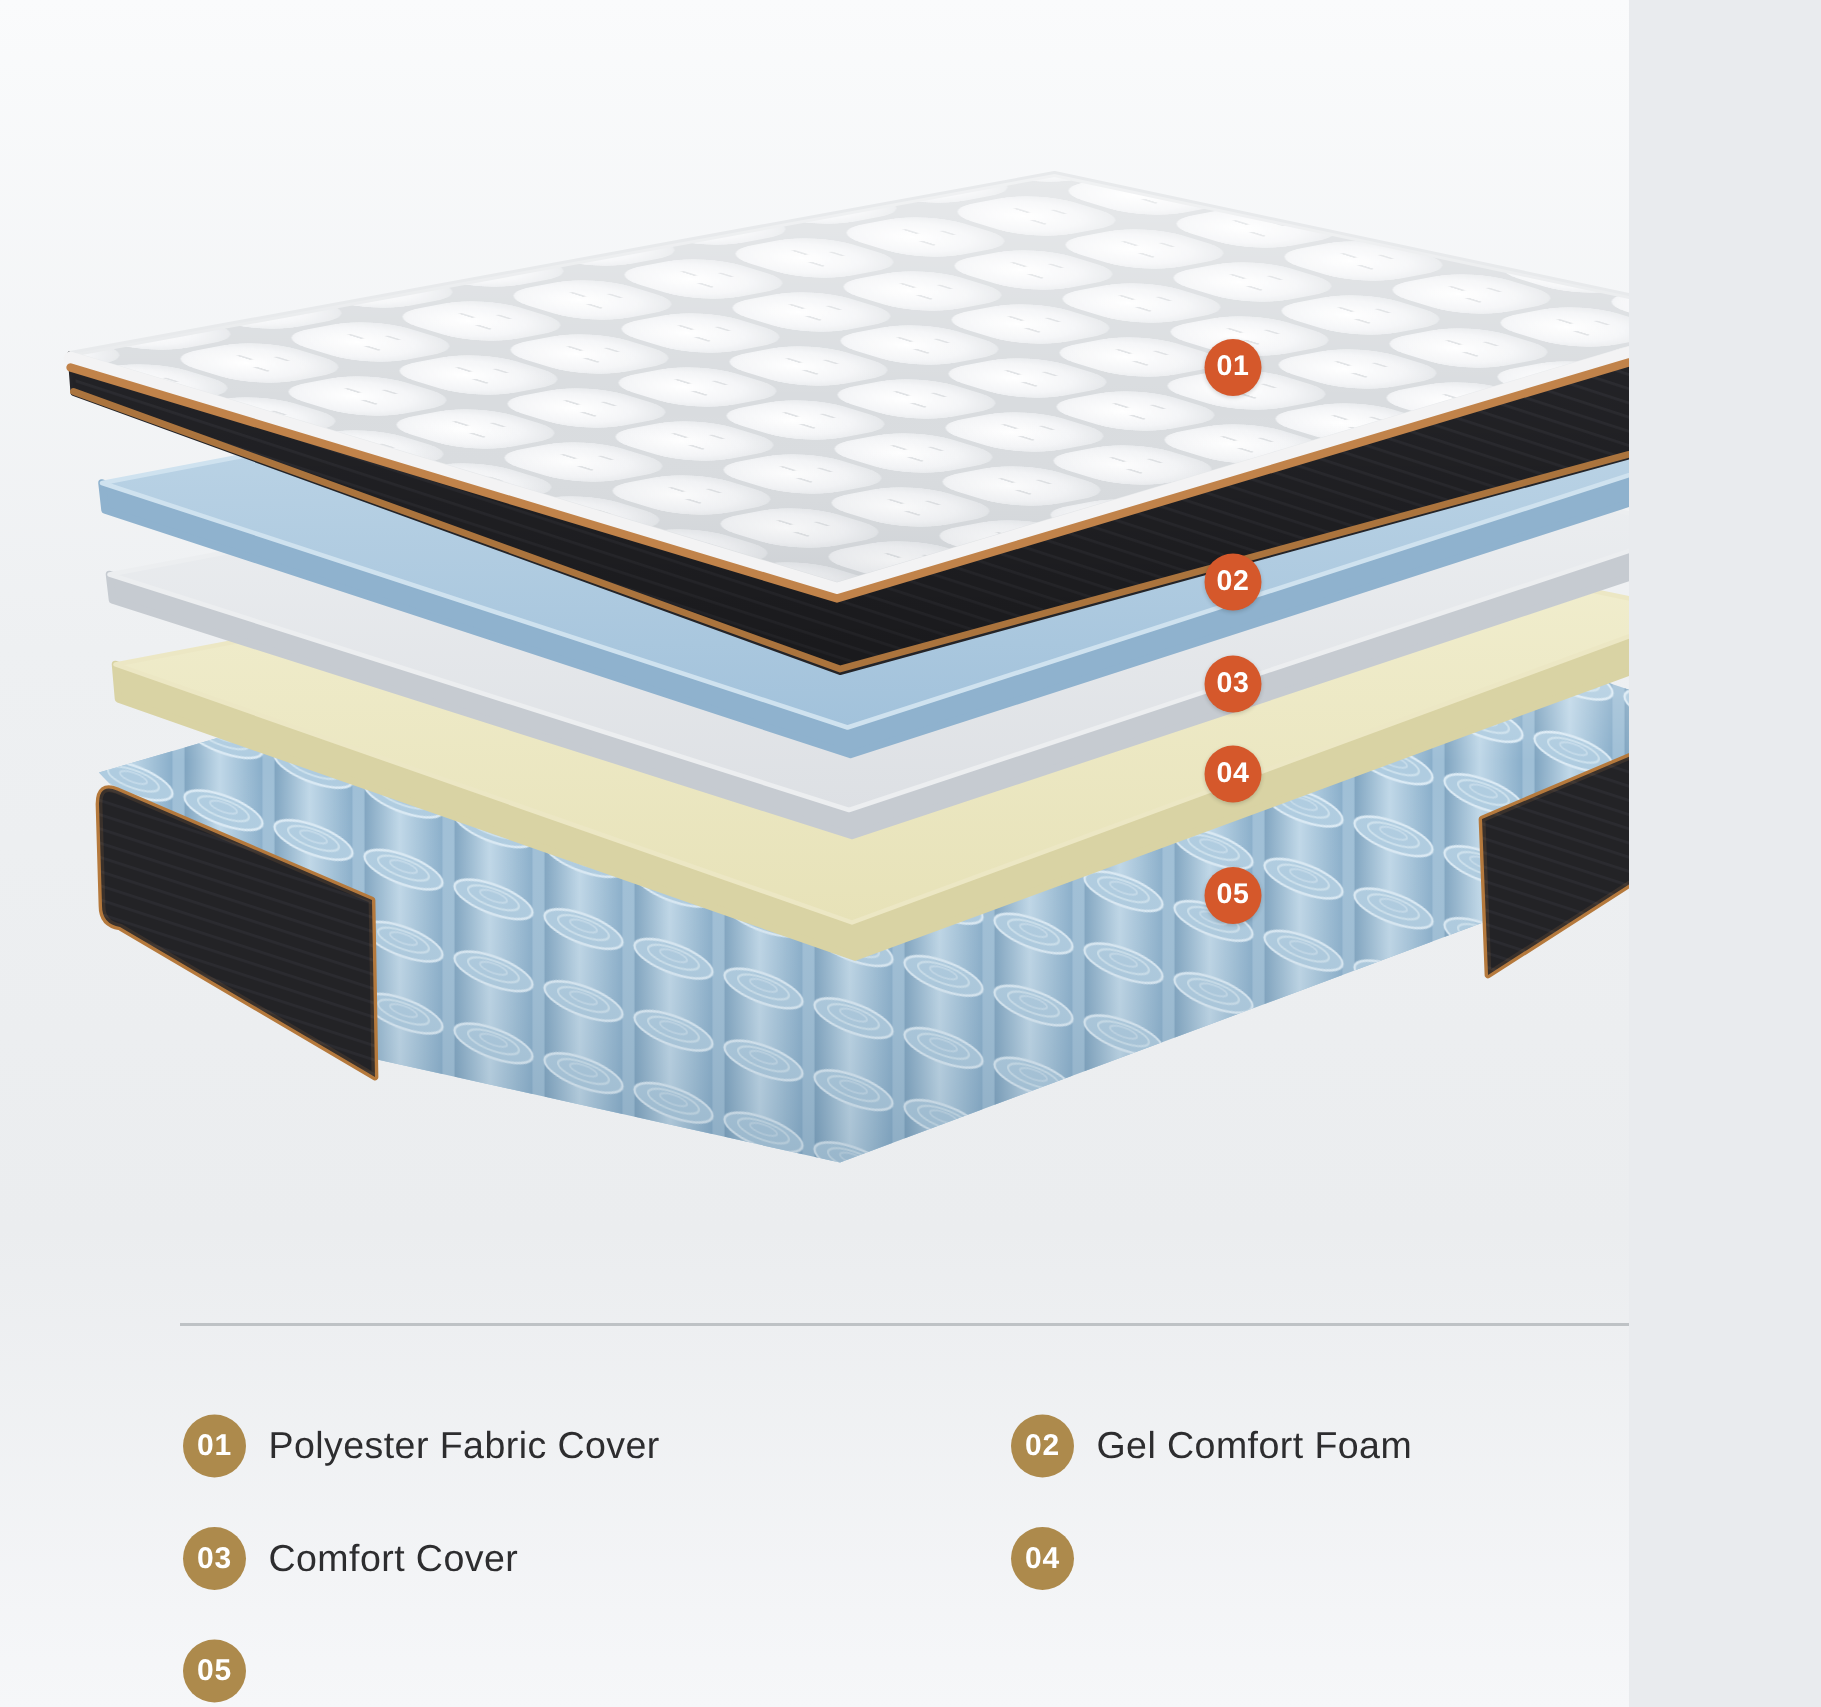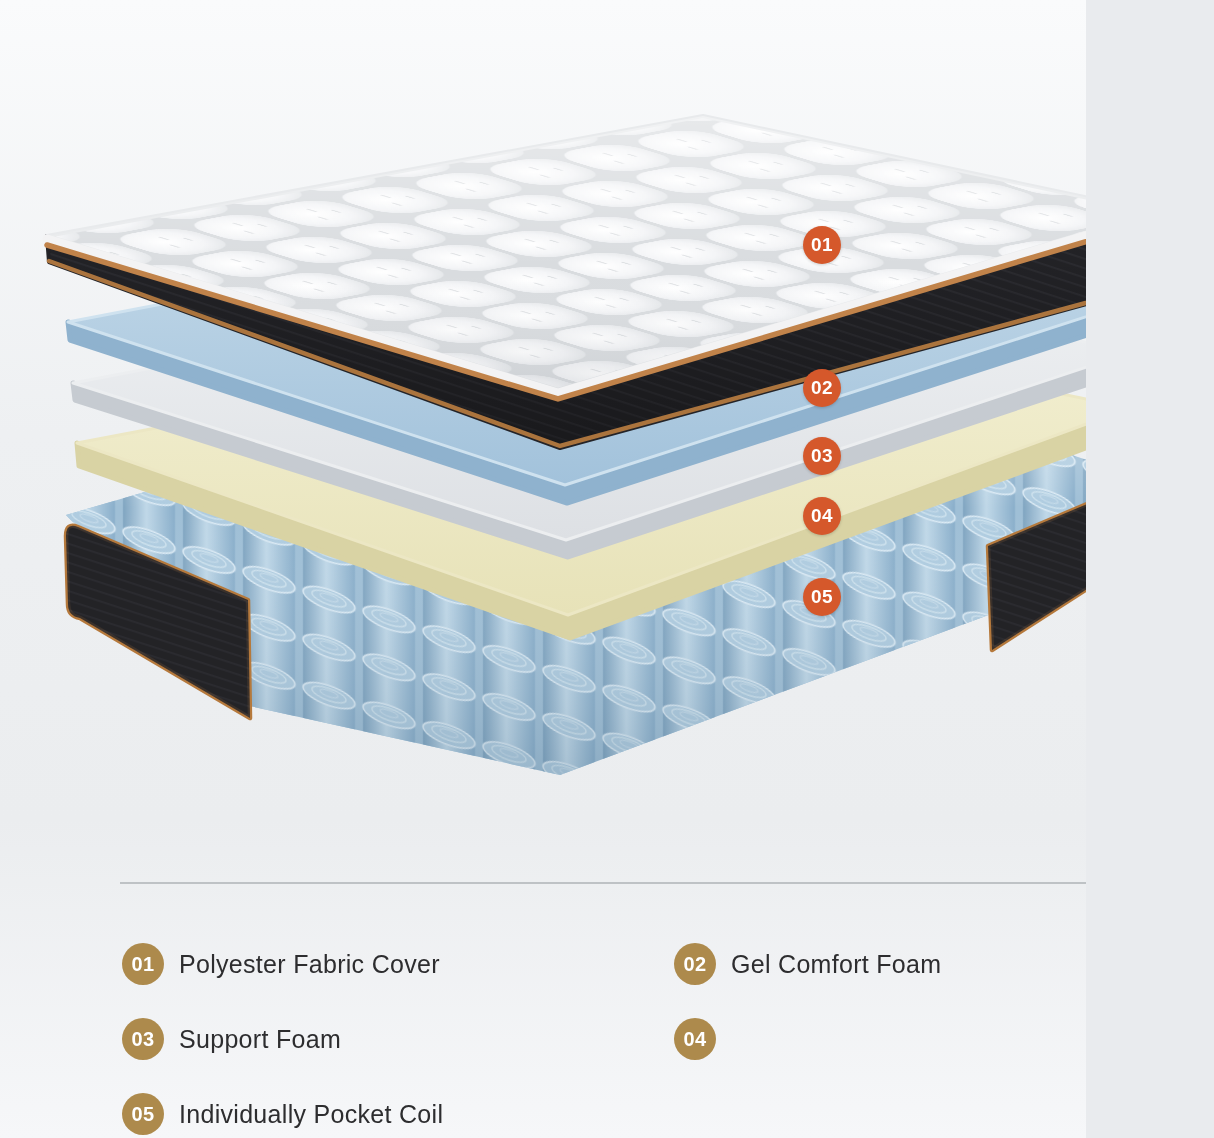--- a/index.html
+++ b/index.html
@@ -159,24 +159,23 @@
     <div class="legend-item">
       <span class="legend-badge">01</span>
       <span class="legend-label">Polyester Fabric Cover</span>
     </div>
     <div class="legend-item">
       <span class="legend-badge">02</span>
       <span class="legend-label">Gel Comfort Foam</span>
     </div>
     <div class="legend-item">
       <span class="legend-badge">03</span>
-      <span class="legend-label">Support Foam</span>
+      <span class="legend-label">Comfort Cover</span>
     </div>
     <div class="legend-item">
       <span class="legend-badge">04</span>
     </div>
     <div class="legend-item">
       <span class="legend-badge">05</span>
-      <span class="legend-label">Individually Pocket Coil</span>
     </div>
   </div>
 
 </div>
 
 </body></html>

